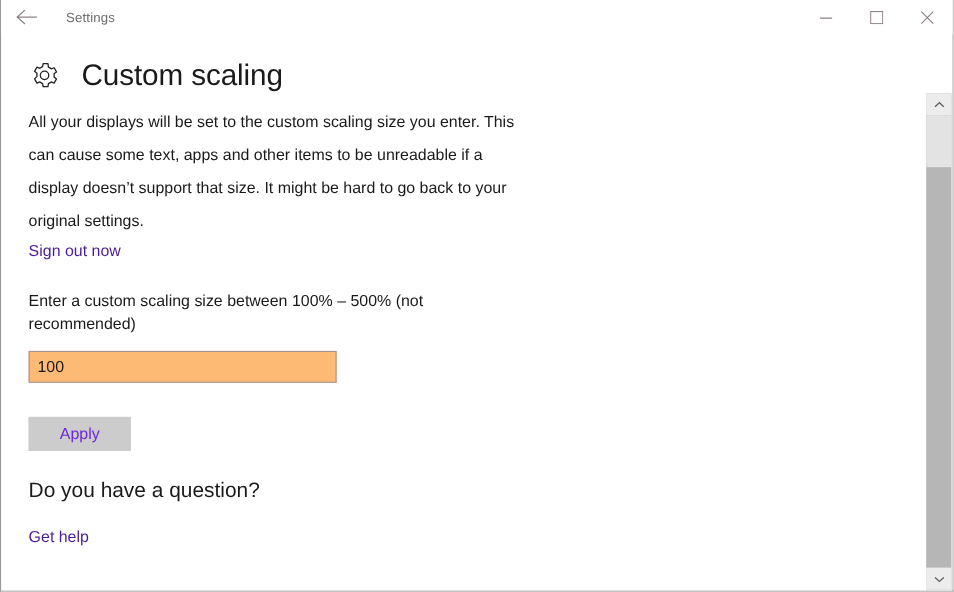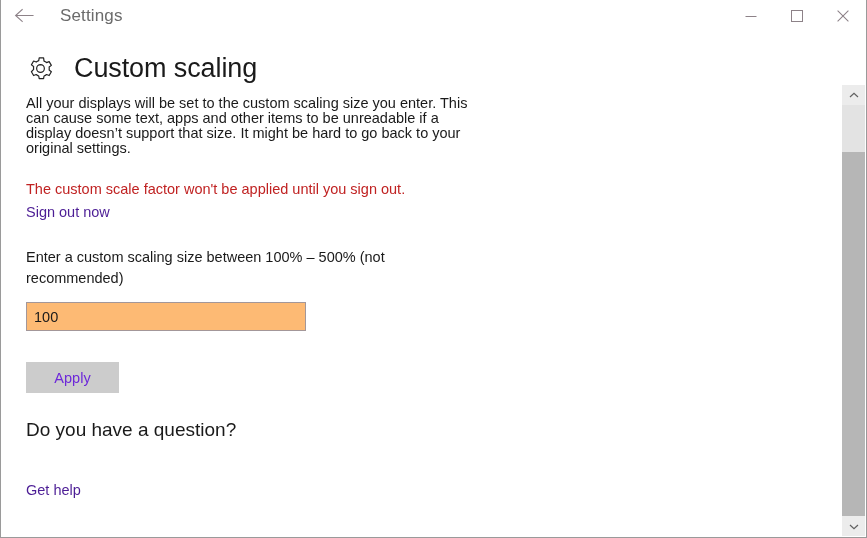--- a/index.html
+++ b/index.html
@@ -40,21 +40,21 @@
   .back-button {
     width: 45px;
     height: 31px;
     display: flex;
     align-items: center;
     justify-content: center;
     flex: none;
   }
   .back-button svg { display: block; }
   .titlebar-title {
-    font-size: 17px;
+    font-size: 12px;
     color: #6b6b6b;
     letter-spacing: 0.15px;
     padding-left: 14px;
     white-space: nowrap;
   }
   .titlebar-spacer { flex: 1 1 auto; }
   .caption-buttons {
     display: flex;
     align-items: stretch;
     height: 31px;
@@ -98,21 +98,21 @@
     color: #1a1a1a;
     margin: 0 0 0 20px;
     line-height: 1;
     letter-spacing: -0.1px;
   }
 
   .body-text {
     margin: 14px 0 0 25px;
     width: 452px;
     font-size: 14.5px;
-    line-height: 15px;
+    line-height: 30px;
     color: #1a1a1a;
   }
 
   .warning-text {
     margin: 24px 0 0 25px;
     font-size: 14.5px;
     line-height: 19px;
     color: #c02222;
   }
 
@@ -163,21 +163,21 @@
     background: #cccccc;
     color: #6d28d9;
     font-family: "Liberation Sans", sans-serif;
     font-size: 14.5px;
     border-radius: 0;
     cursor: default;
     padding: 0;
   }
 
   .section-title {
-    margin: 27px 0 18px 25px;
+    margin: 27px 0 0 25px;
     font-size: 19px;
     font-weight: normal;
     color: #1a1a1a;
     line-height: 1;
   }
 
   .gethelp-link {
     display: inline-block;
     margin: 24px 0 0 25px;
   }
@@ -260,21 +260,20 @@
         <svg width="25" height="25" viewBox="0 0 24 24">
           <path d="M12 8.3a3.7 3.7 0 1 0 0 7.4 3.7 3.7 0 0 0 0-7.4z" fill="none" stroke="#232323" stroke-width="1.15"></path>
           <path d="M20.3 13.4c.05-.45.08-.92.08-1.4s-.03-.95-.08-1.4l2.12-1.6-2.1-3.64-2.5.96a8.2 8.2 0 0 0-2.42-1.4L14.95 1.8h-4.2l-.45 2.62c-.88.33-1.7.8-2.42 1.4l-2.5-.96-2.1 3.64 2.12 1.6c-.05.45-.08.92-.08 1.4s.03.95.08 1.4L3.28 15.1l2.1 3.64 2.5-.96c.72.6 1.54 1.07 2.42 1.4l.45 2.62h4.2l.45-2.62a8.2 8.2 0 0 0 2.42-1.4l2.5.96 2.1-3.64-2.12-1.7z" fill="none" stroke="#232323" stroke-width="1.15" stroke-linejoin="round"></path>
         </svg>
       </span>
       <h1 class="page-title">Custom scaling</h1>
     </div>
 
     <p class="body-text">All your displays will be set to the custom scaling size you enter. This can cause some text, apps and other items to be unreadable if a display doesn’t support that size. It might be hard to go back to your original settings.</p>
 
-    <p class="warning-text">The custom scale factor won't be applied until you sign out.</p>
 
     <a class="link signout-link">Sign out now</a>
 
     <p class="field-label">Enter a custom scaling size between 100% – 500% (not recommended)</p>
 
     <input class="scale-input" type="text" value="100" style="">
 
     <button class="apply-button" disabled="">Apply</button>
 
     <h2 class="section-title">Do you have a question?</h2>

